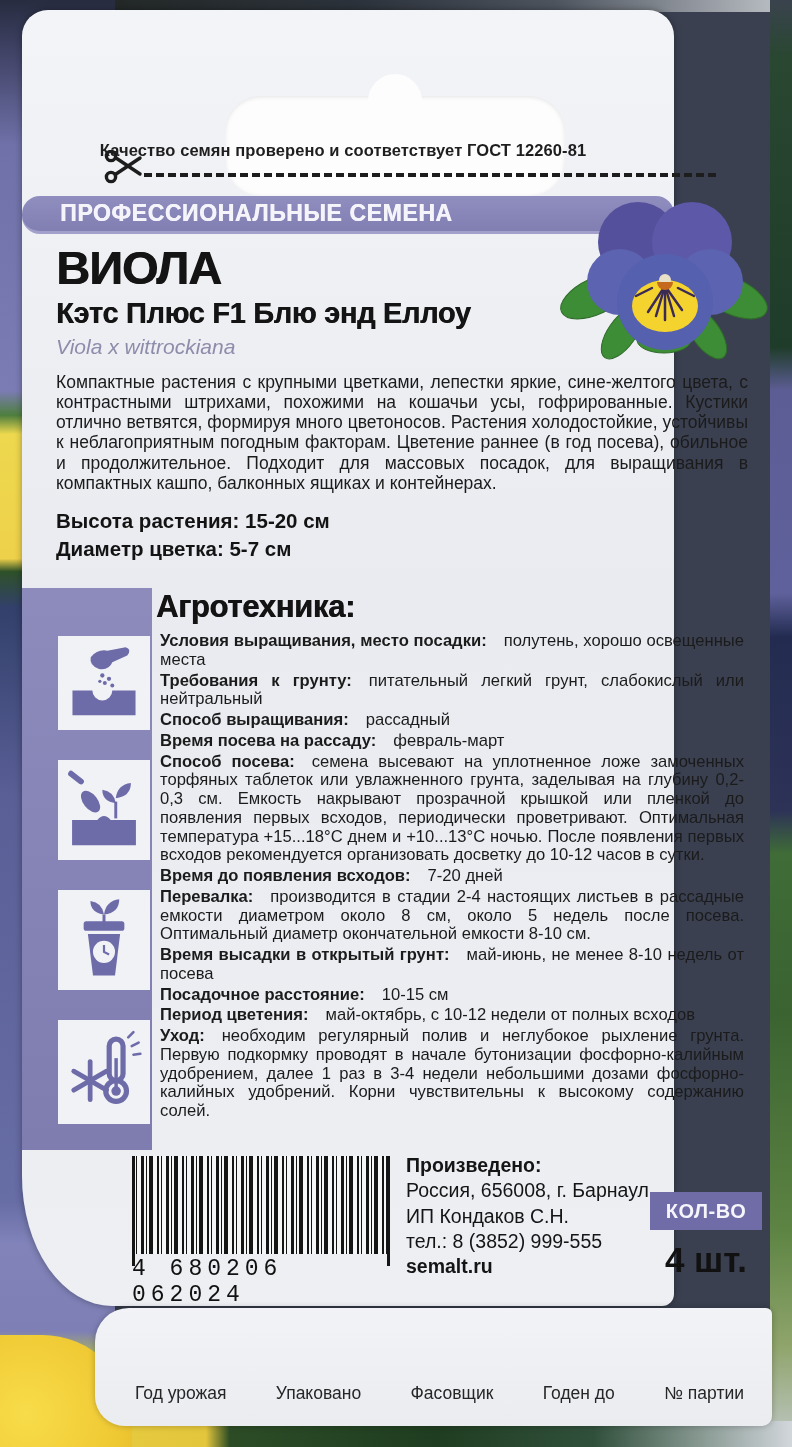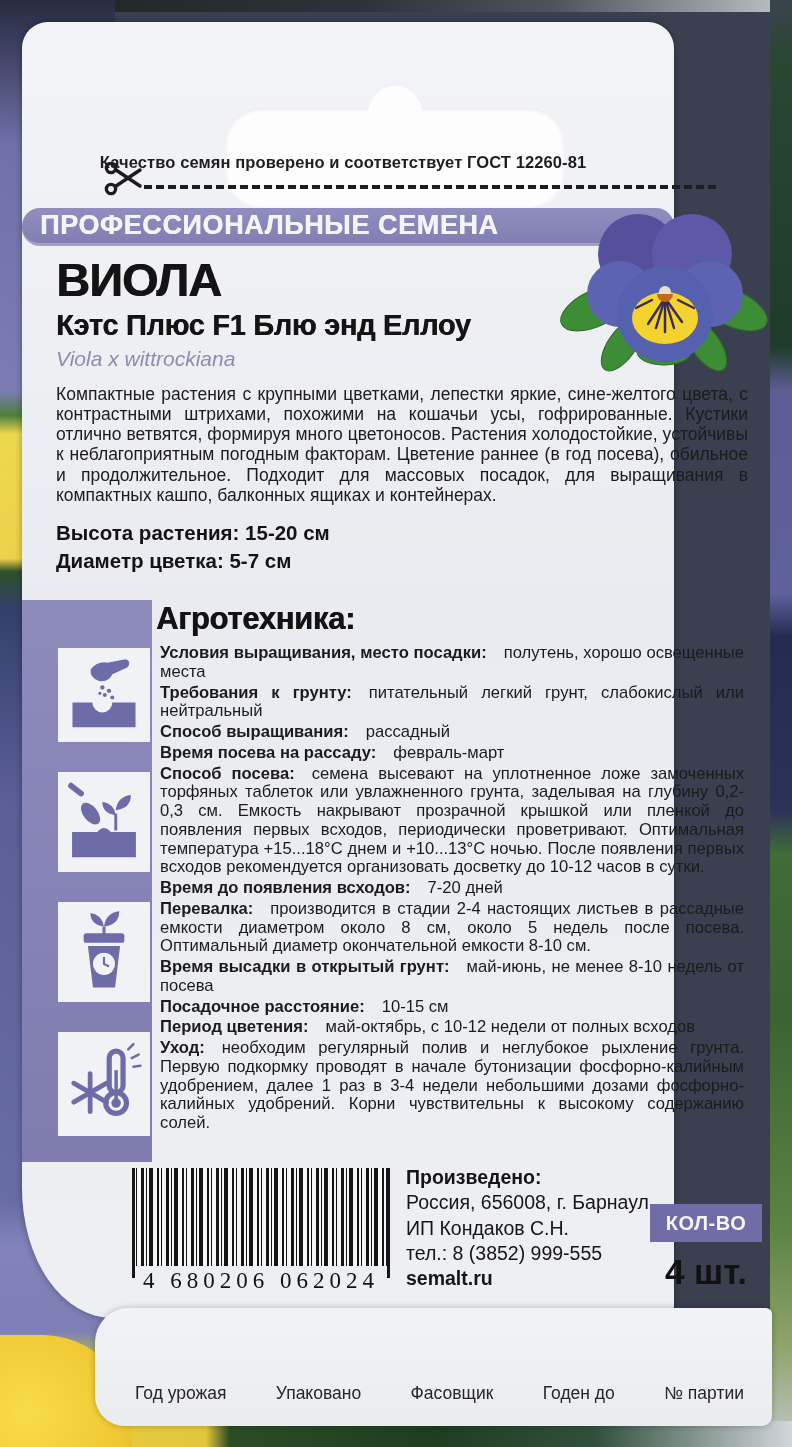--- a/index.html
+++ b/index.html
@@ -16,37 +16,37 @@
   .edge-right{right:0;top:0;width:22px;height:100%;
     background:linear-gradient(180deg,#3a434e 0%,#294731 4%,#1f3c2a 24%,#5d5d95 27%,
       #5f619c 41%,#232c50 44%,#2d3257 56%,#3f6c37 59%,#3a6331 70%,#5d8443 85%,
       #8fa46b 93%,#c2c9c9 100%);}
   .edge-bottom{left:0;bottom:0;width:100%;height:26px;
     background:linear-gradient(90deg,#e9ce41 0%,#e3c63c 26%,#2c4c26 29%,#1f3d20 55%,#31503c 75%,#d2d7dc 100%);}
   .yellow-blob{position:absolute;left:0;top:1335;top:1335px;width:132px;height:112px;z-index:1;
     background:radial-gradient(circle at 20% 70%,#f8dc49 0%,#efc934 70%,#e4b92a 100%);
     border-top-right-radius:90px;}
   
-  .packet{position:absolute;left:22px;top:22px;width:652px;height:1296px;z-index:2;
+  .packet{position:absolute;left:22px;top:10px;width:652px;height:1296px;z-index:2;
     background:linear-gradient(180deg,#f3f4f7 0%,#e9ebf0 45%,#edeff3 100%);
     border-radius:26px 26px 12px 90px / 26px 26px 12px 130px;
     box-shadow:0 0 7px rgba(0,0,0,.35);}
   .hang-hole{position:absolute;left:203px;top:86px;width:340px;height:100px;
     background:#fdfdfe;border-radius:36px;box-shadow:0 1px 4px rgba(0,0,0,.10) inset;}
   .hang-hole::before{content:"";position:absolute;left:143px;top:-22px;width:54px;height:54px;
     border-radius:50%;background:#fdfdfe;}
   .quality-text{position:absolute;left:0;right:10px;top:131px;text-align:center;
     font-size:16.5px;font-weight:700;color:#1e1e1e;letter-spacing:.1px;}
   .scissors{position:absolute;left:82px;top:140px;}
   .cut-line{position:absolute;left:122px;top:163px;width:572px;border-top:4px dashed #1d1d1d;}
   .banner{position:absolute;left:0;top:186px;width:100%;height:38px;
     background:linear-gradient(180deg,#908dbf 0%,#817eb2 100%);
     border-bottom:3px solid #a2a0cb;box-sizing:border-box;
-    color:#f4f4fa;font-size:27px;font-weight:700;letter-spacing:.6px;
-    line-height:35px;padding-left:18px;text-shadow:.5px 0 0 currentColor;border-radius:18px;}
+    color:#f4f4fa;font-size:23px;font-weight:700;letter-spacing:.6px;
+    line-height:35px;padding-left:38px;text-shadow:.5px 0 0 currentColor;border-radius:18px;}
   .title{position:absolute;left:34px;top:230px;font-size:47px;font-weight:700;
     letter-spacing:-1px;color:#141414;text-shadow:.7px 0 0 currentColor;}
   .subtitle{position:absolute;left:34px;top:287px;font-size:29px;font-weight:700;
     color:#141414;letter-spacing:-.3px;text-shadow:.4px 0 0 currentColor;}
   .latin{position:absolute;left:34px;top:325px;font-size:21px;font-style:italic;
     color:#8d8cab;}
   .flower{position:absolute;left:528px;top:180px;z-index:5;}
   .description{position:absolute;left:34px;top:362px;width:692px;
     font-size:17.5px;line-height:1.15;text-align:justify;color:#1b1b1b;}
   .specs{position:absolute;left:34px;top:497px;font-size:20.5px;font-weight:700;
@@ -64,22 +64,22 @@
   .agro-body .lbl{font-weight:700;margin-right:17px;}
   
   .barcode{position:absolute;left:110px;top:1146px;width:258px;}
   .bars{position:relative;height:98px;
     background:repeating-linear-gradient(90deg,
       #151515 0 2px,#f5f6f8 2px 4px,#151515 4px 5px,#f5f6f8 5px 9px,
       #151515 9px 12px,#f5f6f8 12px 14px,#151515 14px 15px,#f5f6f8 15px 17px,
       #151515 17px 21px,#f5f6f8 21px 25px);}
   .bars::before,.bars::after{content:"";position:absolute;top:0;width:3px;height:110px;background:#151515;}
   .bars::before{left:0;} .bars::after{right:0;}
-  .barcode .digits{margin-top:2px;text-align:center;
-    font-family:Liberation Serif, serif;font-size:23px;color:#111;letter-spacing:5px;}
+  .barcode .digits{margin-top:2px;
+    font-family:Liberation Mono, monospace;font-size:23px;color:#111;letter-spacing:5px;}
   .producer{position:absolute;left:384px;top:1143px;width:256px;
     font-size:19.5px;line-height:1.3;color:#151515;}
   .producer .head{font-weight:700;}
   .producer .site{font-weight:700;}
   .qty-badge{position:absolute;left:628px;top:1182px;width:112px;height:38px;
     background:#6f6ca8;color:#f5f5fb;font-size:20px;font-weight:700;letter-spacing:.5px;
     text-align:center;line-height:38px;}
   .qty-value{position:absolute;left:628px;top:1230px;width:112px;text-align:center;
     font-size:35px;font-weight:700;color:#111;}
   

